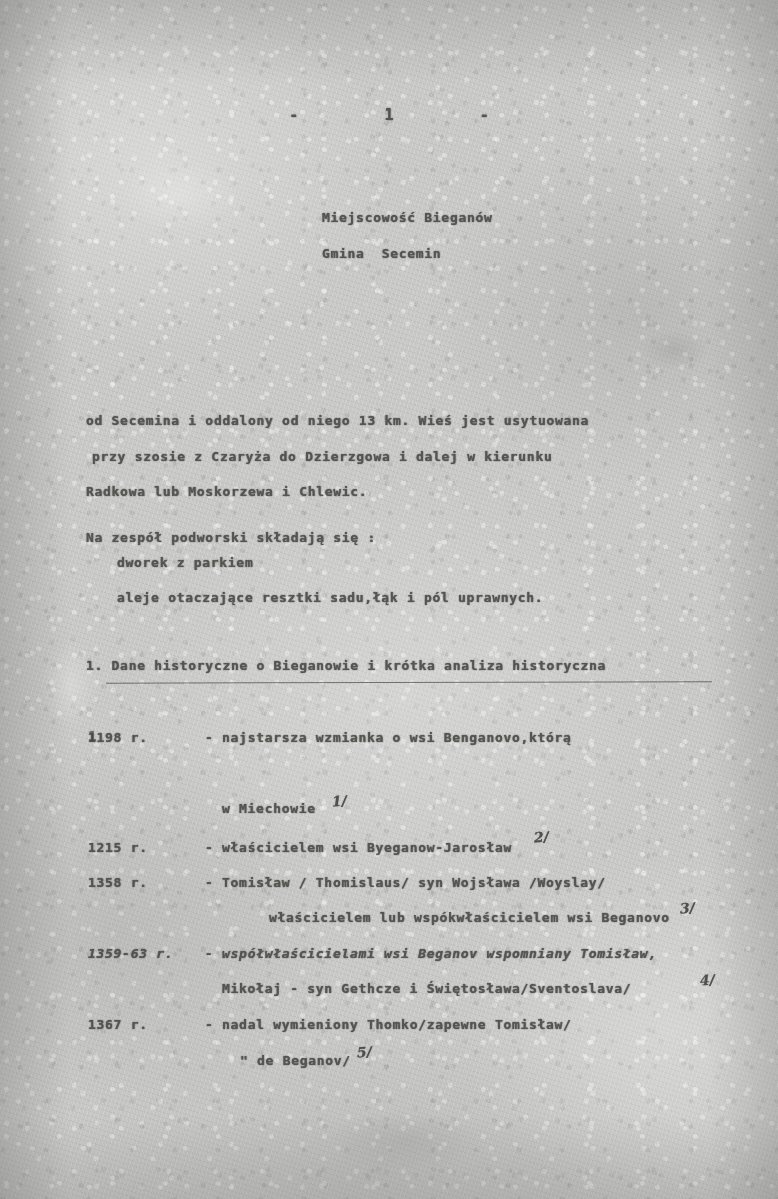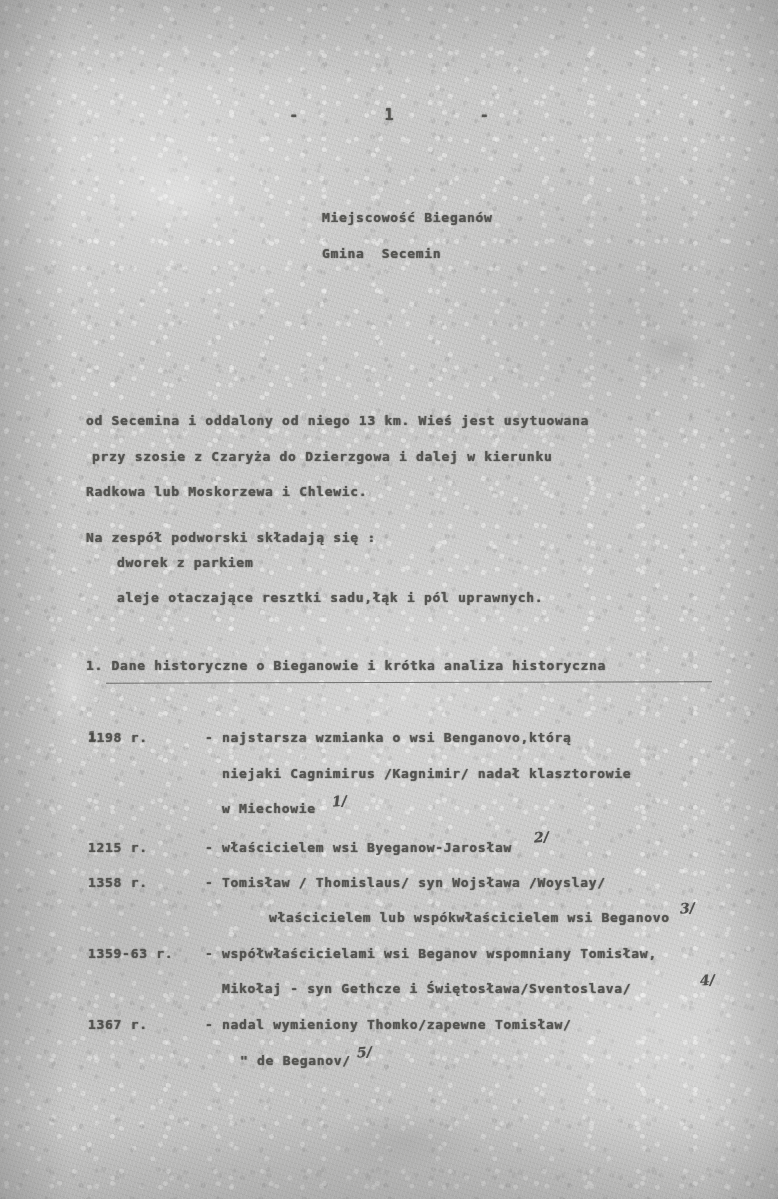--- a/index.html
+++ b/index.html
@@ -137,21 +137,21 @@
   .date { left: 88px; }
   .body { left: 205px; }
   .cont { left: 222px; }
 
   .r1  { top: 730px; }
   .r2  { top: 766px; }
   .r3  { top: 801px; }
   .r4  { top: 840px; }
   .r5  { top: 875px; }
   .r6  { top: 910px; margin-left: 47px; }
-  .r7  { top: 946px; }
+  .r7  { top: 946px; font-style: italic; }
   .r8  { top: 981px; }
   .r9  { top: 1017px; }
   .r10 { top: 1053px; }
 
   
   .fn {
     position: absolute;
     z-index: 3;
     font-family: "DejaVu Serif", "Liberation Serif", serif;
     font-size: 14px;
@@ -224,21 +224,20 @@
     <div class="tx p5">Na zespół podworski składają się :</div>
     <div class="tx p6">dworek z parkiem</div>
     <div class="tx p7">aleje otaczające resztki sadu,łąk i pól uprawnych.</div>
 
     <div class="tx sec">1. Dane historyczne o Bieganowie i krótka analiza historyczna</div>
     <div class="rule"></div>
 
     <div class="tx date r1">1198 r.</div>
     <div class="overtype faint">1</div>
     <div class="tx body r1">- najstarsza wzmianka o wsi Benganovo,którą</div>
-    <div class="tx cont r2">niejaki Cagnimirus /Kagnimir/ nadał klasztorowie</div>
     <div class="tx cont r3">w Miechowie</div>
     <div class="fn fn1">1/</div>
 
     <div class="tx date r4">1215 r.</div>
     <div class="tx body r4">- właścicielem wsi Byeganow-Jarosław</div>
     <div class="fn fn2">2/</div>
 
     <div class="tx date r5">1358 r.</div>
     <div class="tx body r5">- Tomisław / Thomislaus/ syn Wojsława /Woyslay/</div>
     <div class="tx cont r6">właścicielem lub wspókwłaścicielem wsi Beganovo</div>

